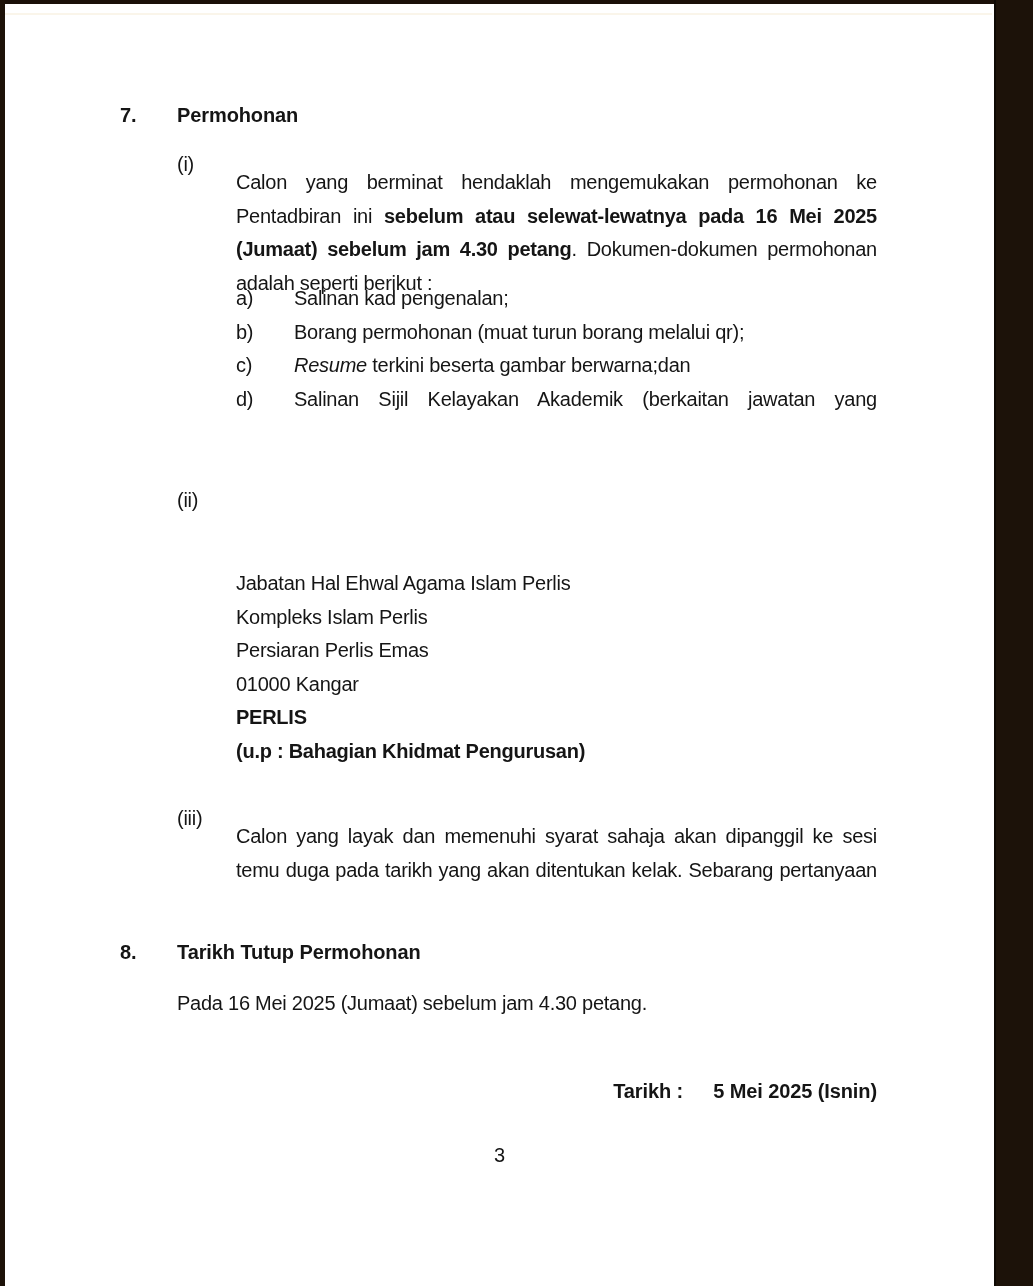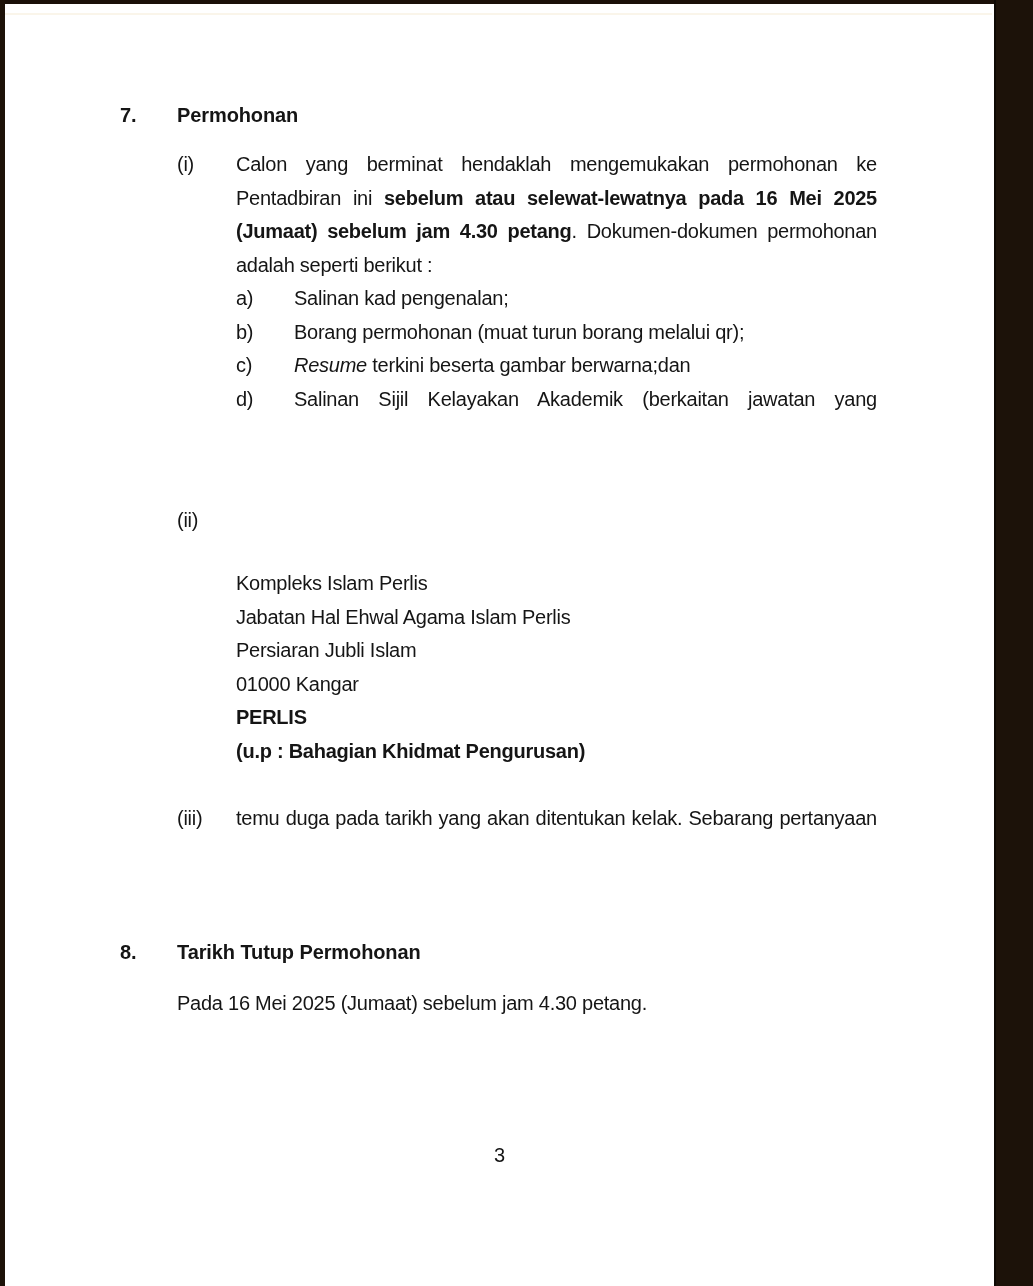--- a/index.html
+++ b/index.html
@@ -28,21 +28,21 @@
 
   .heading {
     position: absolute; left: 120px;
     display: flex; font-weight: 700;
     letter-spacing: -0.1px;
   }
   .heading .num { width: 57px; flex: 0 0 57px; }
 
   .item { position: absolute; left: 177px; width: 710px; }
   .item-label { position: absolute; left: 0; top: 0; }
-  .item-body { margin-left: 59px; width: 641px; }
+  .item-body { margin-left: 59px; width: 641px; margin-top: 18px; }
 
   .jl { text-align: justify; text-align-last: justify; }
   .ll { text-align: left; }
 
   .subitems { position: absolute; left: 236px; width: 583px; }
   .subitem { position: relative; padding-left: 58px; }
   .sub-label { position: absolute; left: 0; top: 0; }
   .sub-text { width: 583px; }
 
   .address-block { position: absolute; left: 236px; width: 600px; }
@@ -99,45 +99,50 @@
       <div class="sub-text ll"><span class="i">Resume</span><span> terkini beserta gambar berwarna;dan</span></div>
     </div>
     <div class="subitem">
       <span class="sub-label">d)</span>
       <div class="sub-text">
         <div class="jl">Salinan Sijil Kelayakan Akademik (berkaitan jawatan yang</div>
       </div>
     </div>
   </div>
 
-  <div class="item" style="top:504px;">
+  <div class="item" style="top:484px;">
     <span class="item-label">(ii)</span>
     <div class="item-body">
     </div>
   </div>
 
   <div class="address-block" style="top:567px;">
+    <div>Jabatan Hal Ehwal Agama Islam Perlis</div>
     <div>Kompleks Islam Perlis</div>
-    <div>Jabatan Hal Ehwal Agama Islam Perlis</div>
-    <div>Persiaran Jubli Islam</div>
+    <div>Persiaran Perlis Emas</div>
     <div>01000 Kangar</div>
     <div class="b">PERLIS</div>
     <div class="b">(u.p : Bahagian Khidmat Pengurusan)</div>
   </div>
 
   <div class="item" style="top:802px;">
     <span class="item-label">(iii)</span>
     <div class="item-body">
+      <div class="jl">Calon yang layak dan memenuhi syarat sahaja akan dipanggil ke sesi</div>
       <div class="jl">temu duga pada tarikh yang akan ditentukan kelak. Sebarang pertanyaan</div>
     </div>
   </div>
 
   <div class="heading" style="top:936px;">
     <span class="num">8.</span>
     <span>Tarikh Tutup Permohonan</span>
   </div>
 
   <div class="plain-par" style="top:987px;">Pada 16 Mei 2025 (Jumaat) sebelum jam 4.30 petang.</div>
 
+  <div class="date-line">
+    <span>Tarikh :</span>
+    <span>5 Mei 2025 (Isnin)</span>
+  </div>
 
   <div class="page-number">3</div>
 
 </div>
 
 </body></html>

